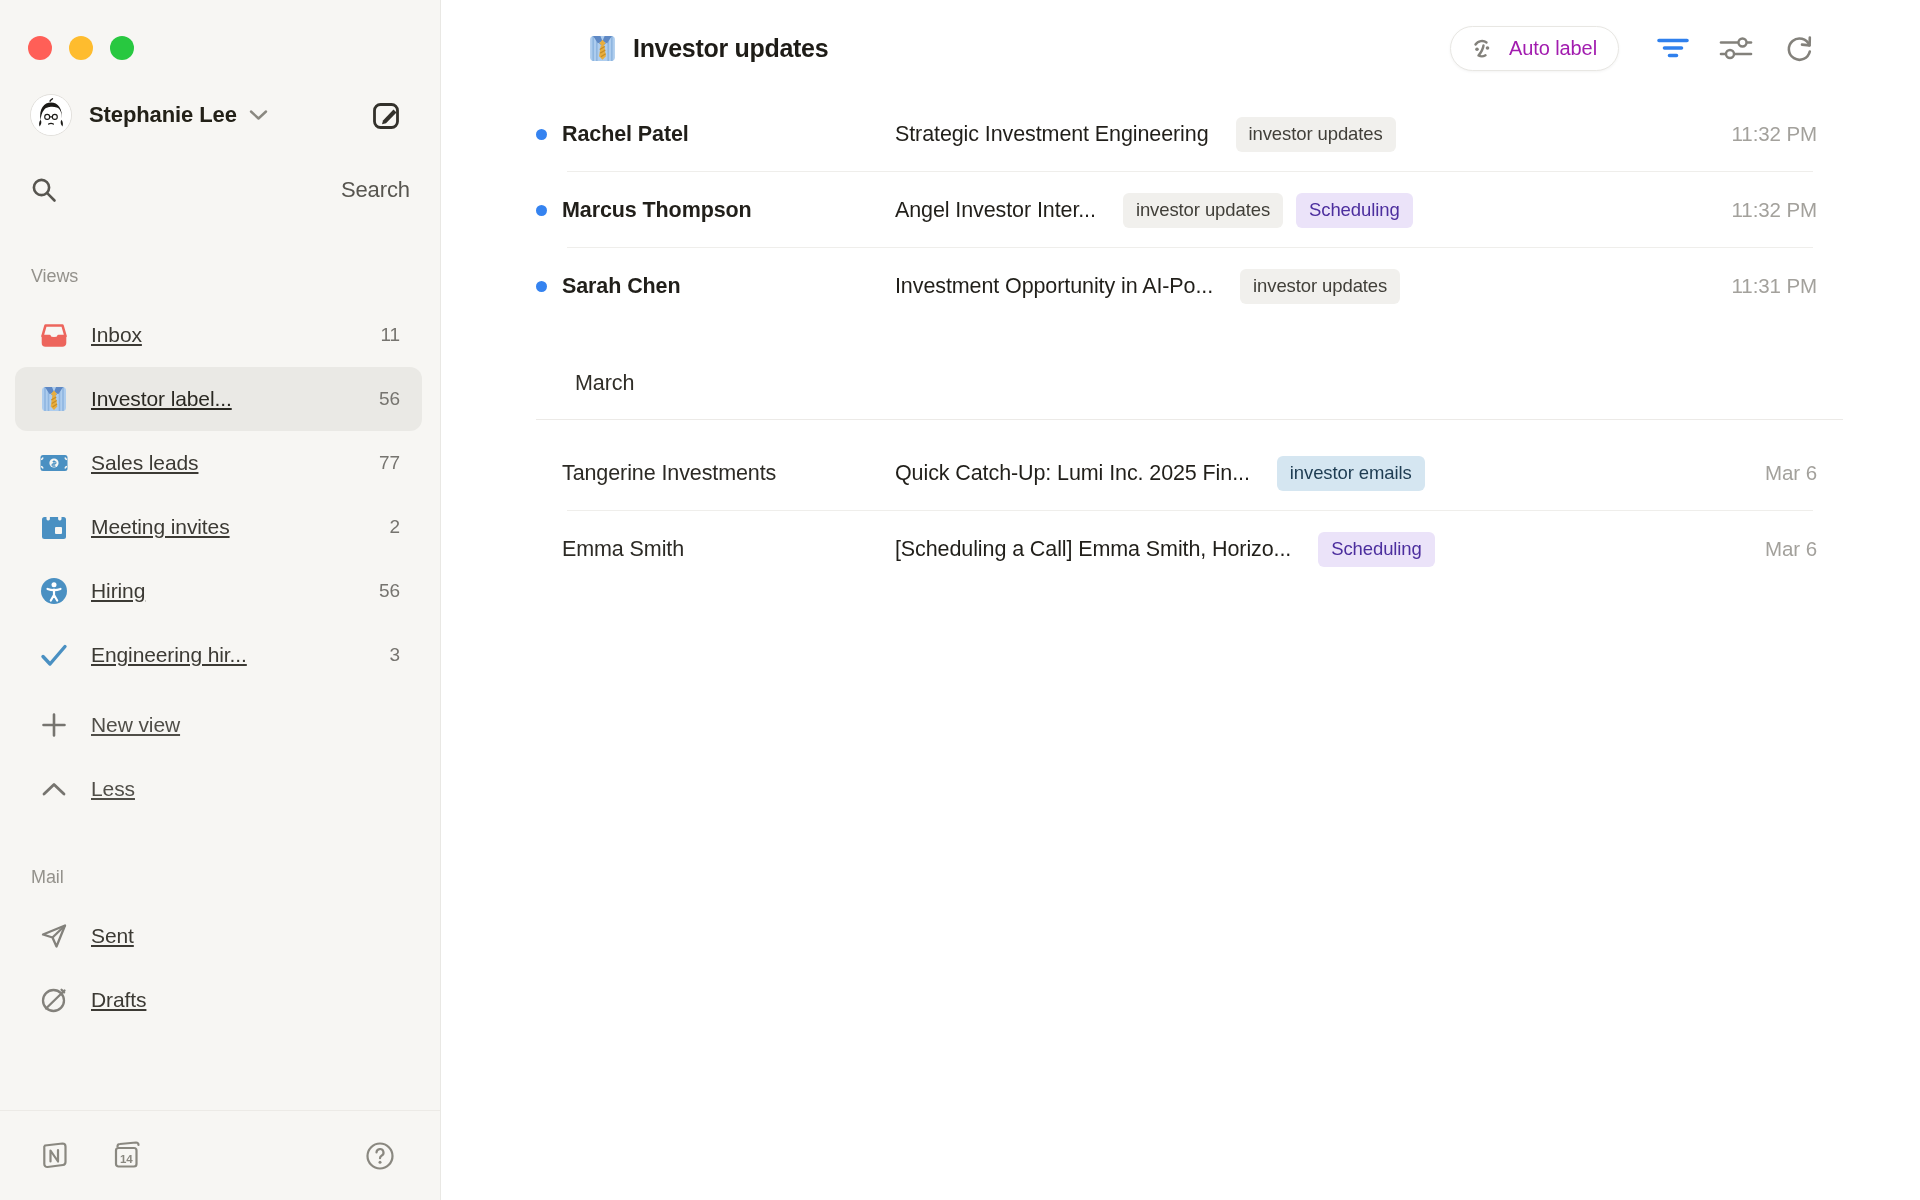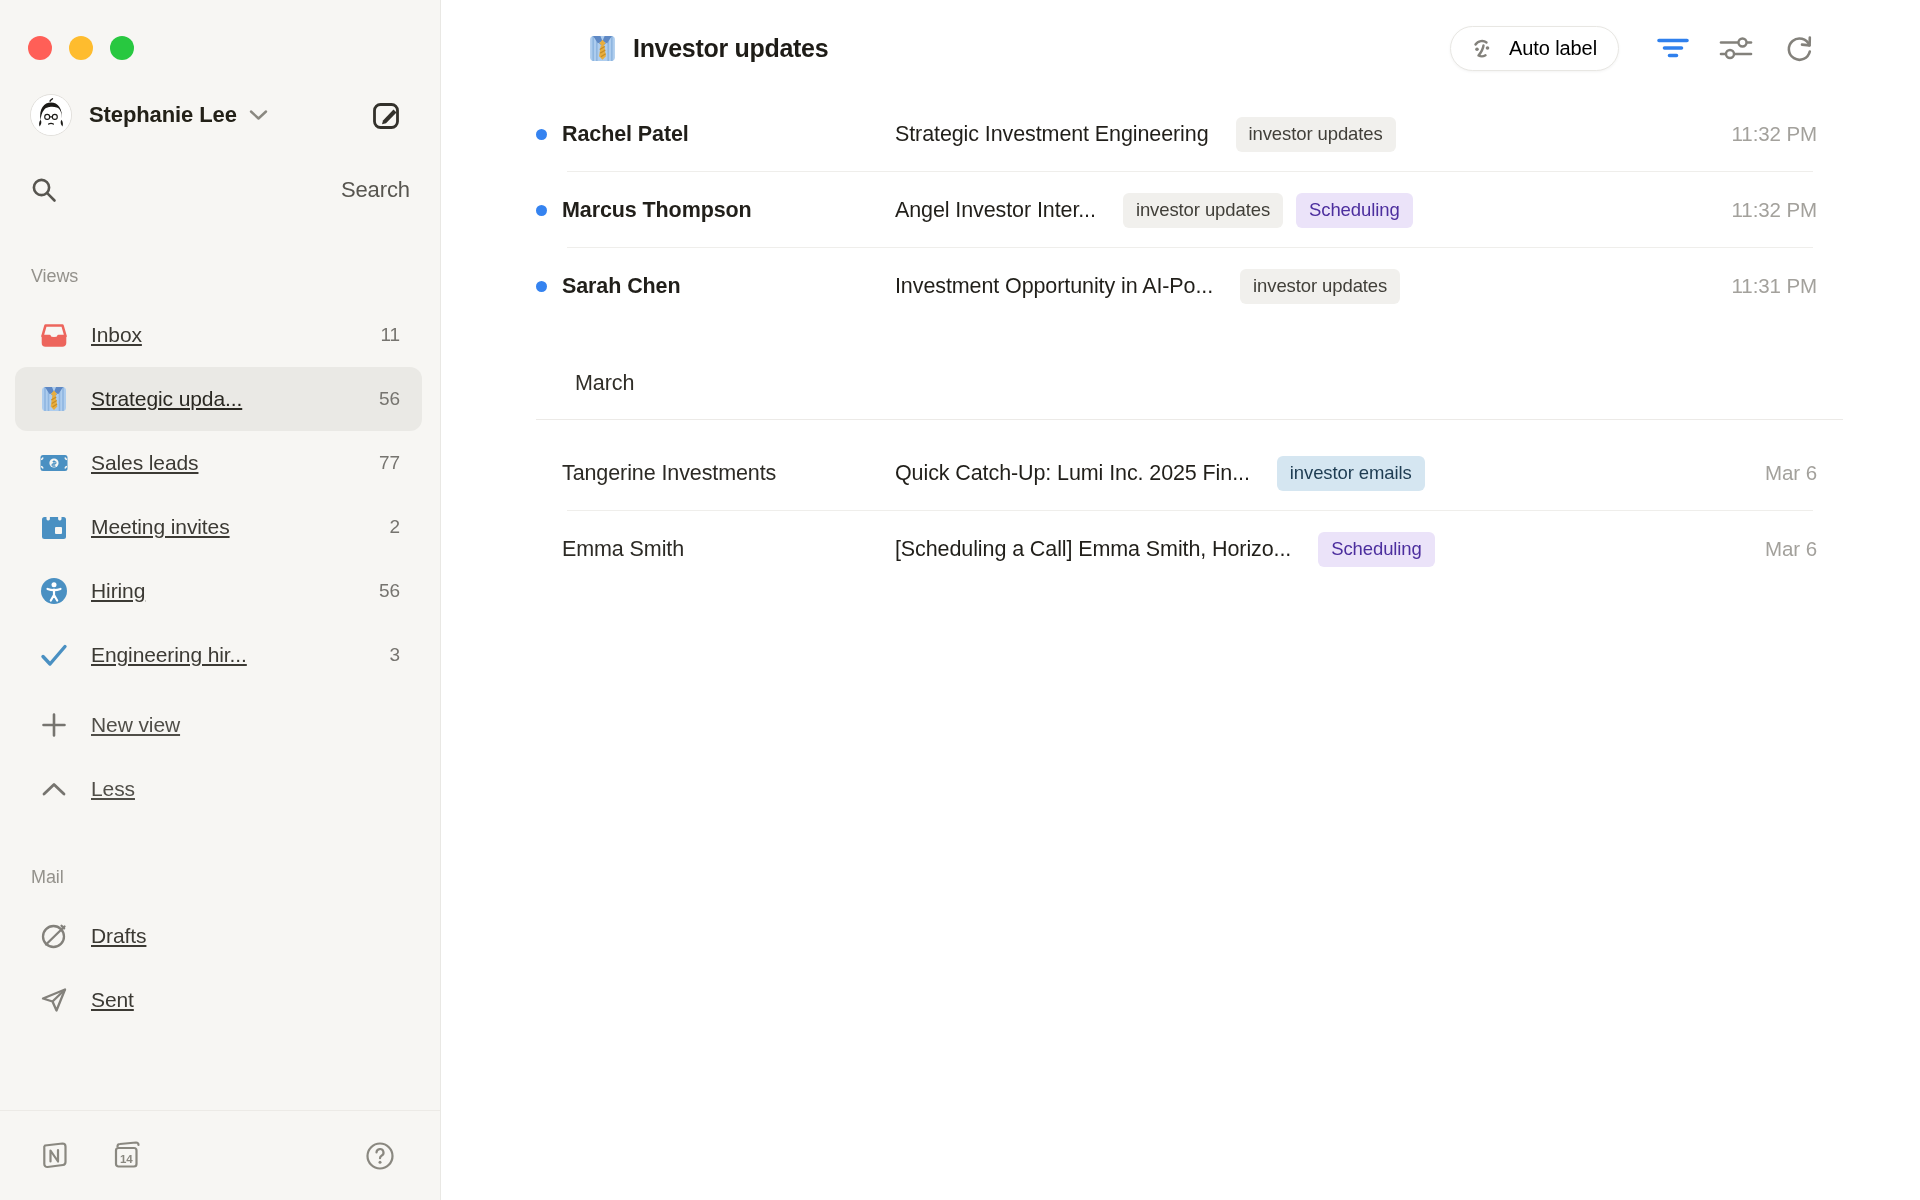--- a/index.html
+++ b/index.html
@@ -56,21 +56,21 @@
   .main{ flex:1; background:#ffffff; min-width:0; }
   .main-header{ height:96px; display:flex; align-items:center; padding:0 103px 0 146px; }
   .header-title{ display:flex; align-items:center; gap:15px; }
   .title-text{ font-size:25px; font-weight:700; color:#1e1c17; letter-spacing:-0.3px; }
   .controls{ margin-left:auto; display:flex; align-items:center; gap:27px; }
   .autolabel{
     height:45px; background:#ffffff; border:1px solid #e8e7e3; border-radius:23px;
     box-shadow:0 1px 3px rgba(0,0,0,0.05); display:flex; align-items:center;
     padding:0 21px 0 16px; gap:11px; cursor:pointer; margin-right:9px;
   }
-  .autolabel-text{ font-size:20px; font-weight:500; color:#000000; }
+  .autolabel-text{ font-size:20px; font-weight:500; color:#a21caf; }
   .icon-btn{ width:36px; height:36px; display:flex; align-items:center; justify-content:center; cursor:pointer; }
 
   .mail-row{ display:flex; align-items:center; height:76px; padding:0 103px 0 95px; position:relative; cursor:pointer; }
   .mail-row.sep::after{ content:""; position:absolute; left:126px; right:107px; bottom:0; height:1px; background:#efeeeb; }
   .dot-col{ width:26px; flex:none; display:flex; align-items:center; }
   .dot{ width:11px; height:11px; border-radius:50%; background:#3583f0; }
   .sender{ width:333px; flex:none; font-size:21.5px; font-weight:700; color:#211f1a; padding-right:16px; white-space:nowrap; overflow:hidden; }
   .mail-row.read .sender{ font-weight:400; color:#2c2a25; }
   .subject{ font-size:21.5px; color:#211f1a; white-space:nowrap; flex:none; }
   .tags{ display:flex; gap:13px; margin-left:27px; flex:none; }
@@ -158,21 +158,21 @@
           <path d="M6,3 v24 M9.5,3 v24 M20.5,3 v24 M24,3 v24" stroke="#8fb6e0" stroke-width="1.6"></path>
           <path d="M6,3 L15,13.5 L10,6.5 Z" fill="#3e69a8"></path>
           <path d="M24,3 L15,13.5 L20,6.5 Z" fill="#3e69a8"></path>
           <path d="M6,3 h7 L15,8 L10.5,10 Z" fill="#5e88c4"></path>
           <path d="M24,3 h-7 L15,8 L19.5,10 Z" fill="#5e88c4"></path>
           <path d="M15,6.5 L18,10 L15,13 L12,10 Z" fill="#e8ae3e"></path>
           <path d="M13.3,12 h3.4 L18.3,22.5 L15,26 L11.7,22.5 Z" fill="#e8ae3e"></path>
           <path d="M12.3,16 l5,-3 M12.8,19.5 l5,-3 M13.5,23 l4.6,-3" stroke="#c58d27" stroke-width="1.2"></path>
         </svg>
       </span>
-      <span class="nav-label">Strategic upda...</span>
+      <span class="nav-label">Investor label...</span>
       <span class="nav-count">56</span>
     </div>
 
     <div class="nav-item">
       <span class="nav-icon">
         <svg width="30" height="30" viewBox="0 0 30 30">
           <rect x="1.5" y="7" width="27" height="16" rx="2.5" fill="#4a90c2"></rect>
           <circle cx="15" cy="15" r="4.6" fill="#f7f6f3"></circle>
           <path d="M15,12.2 v5.6 M13.6,13.5 h2.2 a1.2,1.2 0 0 1 0,2.4 h-1.6 a1.2,1.2 0 0 0 0,2.4 h2.4" stroke="#4a90c2" stroke-width="1.1" fill="none"></path>
           <path d="M4,9.5 a2.5,2.5 0 0 1 -2,2 M26,9.5 a2.5,2.5 0 0 0 2,2 M4,20.5 a2.5,2.5 0 0 0 -2,-2 M26,20.5 a2.5,2.5 0 0 1 2,-2" stroke="#f7f6f3" stroke-width="1.4" fill="none"></path>
@@ -236,35 +236,35 @@
       <span class="nav-label">Less</span>
     </div>
   </div>
 
   <div class="section-label mail-label">Mail</div>
 
   <div class="nav-list">
     <div class="nav-item">
       <span class="nav-icon">
         <svg width="30" height="30" viewBox="0 0 30 30">
+          <path d="M4,13.5 L26,4.5 L17.5,25.5 L13.5,16.5 Z" fill="none" stroke="#83817b" stroke-width="2.3" stroke-linejoin="round"></path>
+          <path d="M26,4.5 L13.5,16.5" stroke="#83817b" stroke-width="2.3"></path>
+        </svg>
+      </span>
+      <span class="nav-label">Sent</span>
+    </div>
+    <div class="nav-item">
+      <span class="nav-icon">
+        <svg width="30" height="30" viewBox="0 0 30 30">
           <circle cx="14.5" cy="15.5" r="10.5" fill="none" stroke="#83817b" stroke-width="2.3"></circle>
           <path d="M7,23.5 L25.5,5.5" stroke="#83817b" stroke-width="2.3" stroke-linecap="round"></path>
           <path d="M22.5,4.8 l2.6,2.6" stroke="#83817b" stroke-width="2.3" stroke-linecap="round"></path>
         </svg>
       </span>
       <span class="nav-label">Drafts</span>
-    </div>
-    <div class="nav-item">
-      <span class="nav-icon">
-        <svg width="30" height="30" viewBox="0 0 30 30">
-          <path d="M4,13.5 L26,4.5 L17.5,25.5 L13.5,16.5 Z" fill="none" stroke="#83817b" stroke-width="2.3" stroke-linejoin="round"></path>
-          <path d="M26,4.5 L13.5,16.5" stroke="#83817b" stroke-width="2.3"></path>
-        </svg>
-      </span>
-      <span class="nav-label">Sent</span>
     </div>
   </div>
 
   <div class="sidebar-footer">
     <span class="footer-icn">
       <svg width="34" height="34" viewBox="0 0 34 34">
         <path d="M7,6.5 L24.5,4.5 a3,3 0 0 1 3,3 V23 a3,3 0 0 1 -2.6,3 L9.5,28 a3,3 0 0 1 -3.2,-3 V9.3 A3,3 0 0 1 7,6.5 Z" fill="none" stroke="#8a8880" stroke-width="2.2" stroke-linejoin="round"></path>
         <path d="M12.5,22.5 V11.5 l7.5,11 V11" fill="none" stroke="#8a8880" stroke-width="2.2" stroke-linecap="round" stroke-linejoin="round"></path>
       </svg>
     </span>

